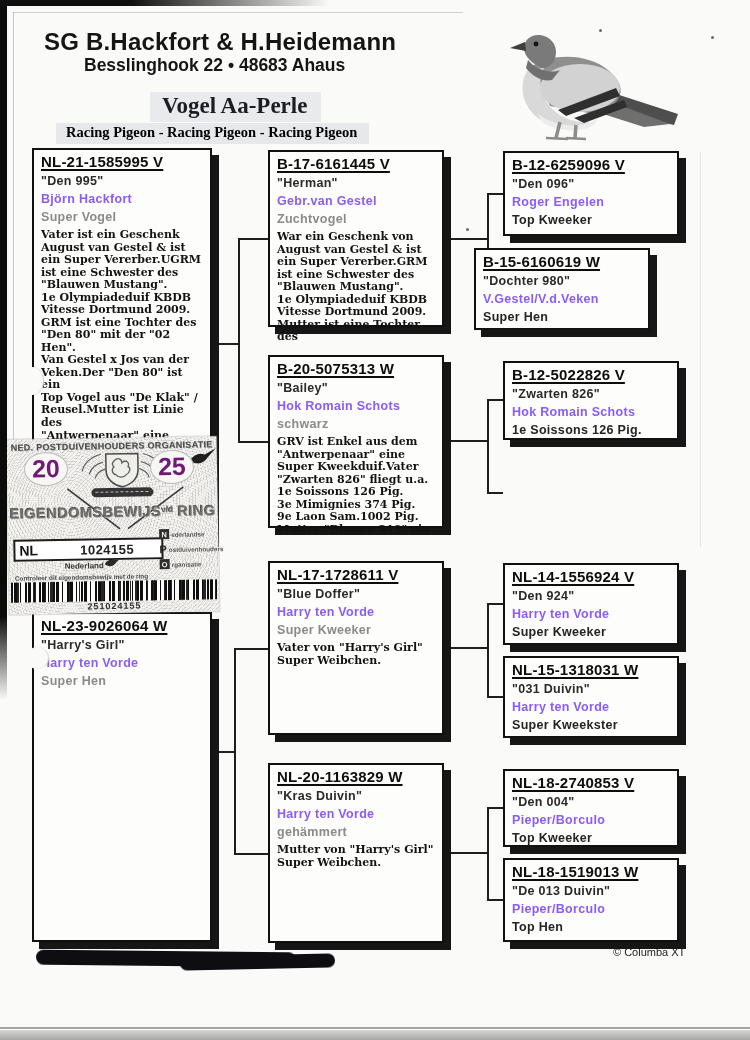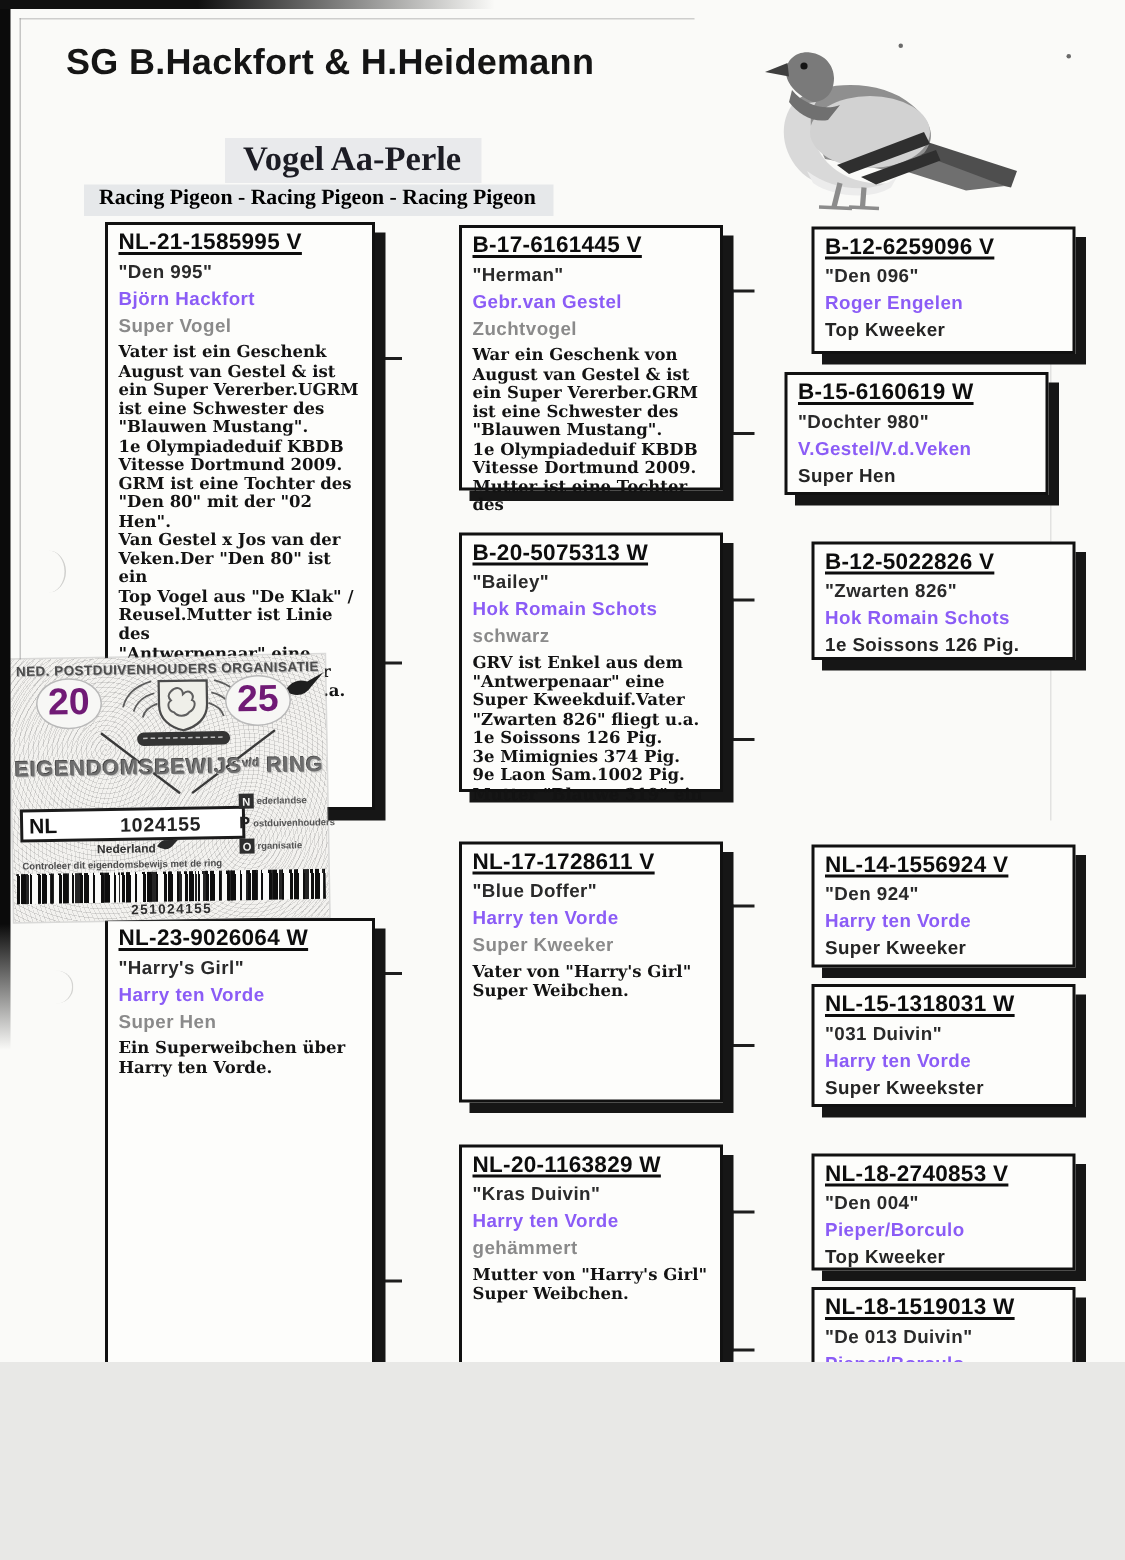--- a/index.html
+++ b/index.html
@@ -1,16 +1,16 @@
 <!DOCTYPE html>
 <html><head>
 <meta charset="utf-8">
 <style>
   html,body{margin:0;padding:0;background:#e8e8e6;}
-  #page{position:relative;width:750px;height:908px;background:#fafaf8;overflow:hidden;
+  #page{position:relative;width:750px;height:1040px;background:#fafaf8;overflow:hidden;
         font-family:"Liberation Sans",sans-serif;color:#151515;}
   
   .edge-left{position:absolute;left:0;top:0;width:7px;height:700px;
      background:linear-gradient(#0b0b0b 0 88%,rgba(11,11,11,0) 100%);z-index:9;}
   .edge-top{position:absolute;left:0;top:0;width:330px;height:6px;
      background:linear-gradient(90deg,#101010 0 40%,rgba(16,16,16,0) 100%);z-index:9;}
   .pageline-v{position:absolute;left:13px;top:12px;width:1px;height:600px;background:#9a9a9a;opacity:.55;}
   .pageline-h{position:absolute;left:13px;top:12px;width:450px;height:1px;background:#9a9a9a;opacity:.45;}
   .faintline-r{position:absolute;left:700px;top:152px;width:1px;height:395px;background:#555;opacity:.14;}
   .bottom-line{position:absolute;left:0;top:1027px;width:750px;height:2px;background:#8f8f8f;opacity:.8;}
@@ -23,21 +23,21 @@
   .h-owner{position:absolute;left:44px;top:28px;font-size:24px;font-weight:800;letter-spacing:.2px;}
   .h-addr{position:absolute;left:84px;top:55px;font-size:17.5px;font-weight:800;}
   .h-contact{position:absolute;left:34px;top:75px;font-size:14px;font-weight:800;}
   .h-team{position:absolute;left:150px;top:92px;background:#e9eaec;padding:1px 14px 3px 12px;
      font-family:"Liberation Serif",serif;font-size:23px;font-weight:700;color:#1c1c24;}
   .h-racing{position:absolute;left:56px;top:123px;background:#e6e8ea;padding:1px 12px 3px 10px;
      font-family:"Liberation Serif",serif;font-size:14.5px;font-weight:700;color:#000000;}
   .pigeon-photo{position:absolute;left:498px;top:26px;z-index:1;}
   
   .pbox{position:absolute;box-sizing:border-box;background:#fdfdfb;border:2.5px solid #111;
-        box-shadow:7px 7px 0 #161616;padding:3px 6px 4px 7px;z-index:2;margin-left:38px;}
+        box-shadow:7px 7px 0 #161616;padding:3px 6px 4px 7px;z-index:2;}
   .ring{font-size:15px;font-weight:800;letter-spacing:.2px;color:#0d0d0d;
         text-decoration:underline;text-decoration-thickness:2px;text-underline-offset:2px;}
   .bname{font-size:12.5px;font-weight:800;letter-spacing:.3px;color:#2a2a2a;margin-top:4px;}
   .breeder{color:#8b5cf6;}
   .qual{color:#8a8a8a;}
   .qual-dark{color:#242424;}
   .bodytext{font-family:"DejaVu Serif",serif;font-size:11px;font-weight:700;line-height:1.14;
         color:#131313;white-space:pre-line;margin-top:5px;letter-spacing:0;}
   
   .hl,.vl{position:absolute;background:#1e1e1e;z-index:1;}
@@ -75,20 +75,21 @@
   .st-svg{position:absolute;left:0;top:0;pointer-events:none;}
   
   .copyright{position:absolute;left:613px;top:946px;font-size:11px;font-weight:400;color:#222;}
 </style>
 </head>
 <body>
 
 <div id="page">
 
   <div class="h-owner">SG B.Hackfort &amp; H.Heidemann</div>
+  <div class="h-addr">Besslinghook 22 • 48683 Ahaus</div>
   <div class="h-team">Vogel Aa-Perle</div>
   <div class="h-racing">Racing Pigeon - Racing Pigeon - Racing Pigeon</div>
 
   <div class="pigeon-photo">
     <svg width="185" height="118" viewBox="0 0 185 118">
       <path d="M112 66 L180 88 L176 99 L108 84 Z" fill="#4e4e4e"></path>
       <path d="M108 74 L172 98 L146 101 L102 87 Z" fill="#6f6f6f"></path>
       <path d="M34 40 C55 26 92 28 110 44 C124 56 126 66 118 76 L96 88 L52 80 Z" fill="#8f8f8f"></path>
       <path d="M30 44 C20 58 24 80 40 92 C56 103 80 104 96 96 C78 98 60 92 50 78 C42 66 40 52 46 42 Z" fill="#d9d9d9"></path>
       <path d="M40 88 C58 102 86 103 100 92 L96 99 C84 107 58 106 44 96 Z" fill="#ececec"></path>
@@ -155,22 +156,20 @@
 "Antwerpenaar" eine
 Super Kweekduif.Vater
 "Zwarten 826" fliegt u.a.
 1e Soissons    126  Pig.</div>
   </div>
   <div class="pbox" style="left:32px;top:612px;width:180px;height:330px">
     <div class="ring">NL-23-9026064 W</div>
     <div class="bname">"Harry's Girl"</div>
     <div class="bname breeder">Harry ten Vorde</div>
     <div class="bname qual">Super Hen</div>
-    <div class="bodytext">Ein Superweibchen über
-Harry ten Vorde.</div>
   </div>
 
   <div class="pbox" style="left:268px;top:150px;width:176px;height:177px">
     <div class="ring">B-17-6161445 V</div>
     <div class="bname">"Herman"</div>
     <div class="bname breeder">Gebr.van Gestel</div>
     <div class="bname qual">Zuchtvogel</div>
     <div class="bodytext">War ein Geschenk von
 August van Gestel &amp; ist
 ein Super Vererber.GRM
@@ -210,21 +209,21 @@
     <div class="bodytext">Mutter von "Harry's Girl"
 Super Weibchen.</div>
   </div>
 
   <div class="pbox" style="left:503px;top:151px;width:176px;height:85px">
     <div class="ring">B-12-6259096 V</div>
     <div class="bname">"Den 096"</div>
     <div class="bname breeder">Roger Engelen</div>
     <div class="bname qual-dark">Top Kweeker</div>
   </div>
-  <div class="pbox" style="left:485px;top:248px;width:176px;height:82px">
+  <div class="pbox" style="left:474px;top:248px;width:176px;height:82px">
     <div class="ring">B-15-6160619 W</div>
     <div class="bname">"Dochter 980"</div>
     <div class="bname breeder">V.Gestel/V.d.Veken</div>
     <div class="bname qual-dark">Super Hen</div>
   </div>
   <div class="pbox" style="left:503px;top:361px;width:176px;height:79px">
     <div class="ring">B-12-5022826 V</div>
     <div class="bname">"Zwarten 826"</div>
     <div class="bname breeder">Hok Romain Schots</div>
     <div class="bname qual-dark">1e Soissons 126 Pig.</div>

